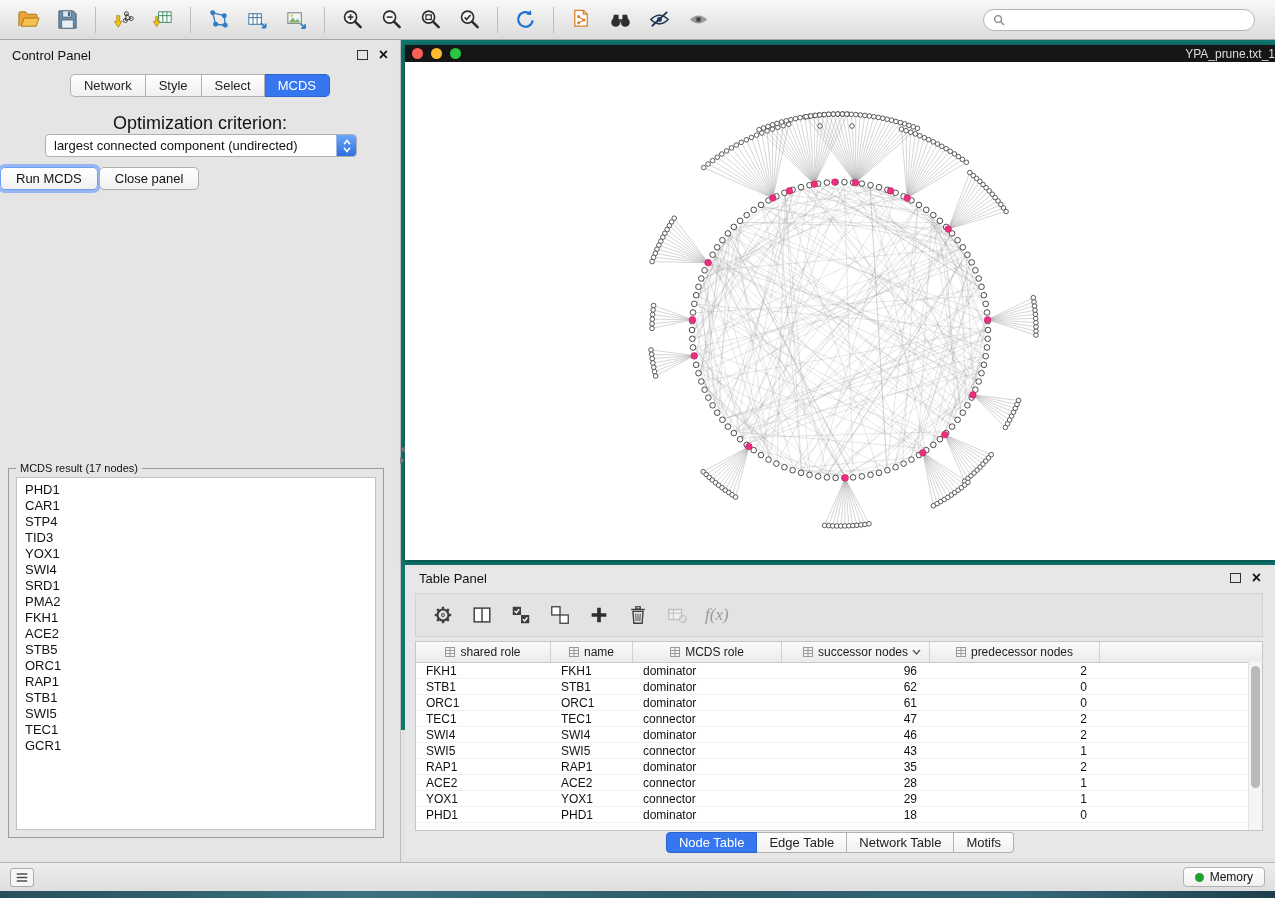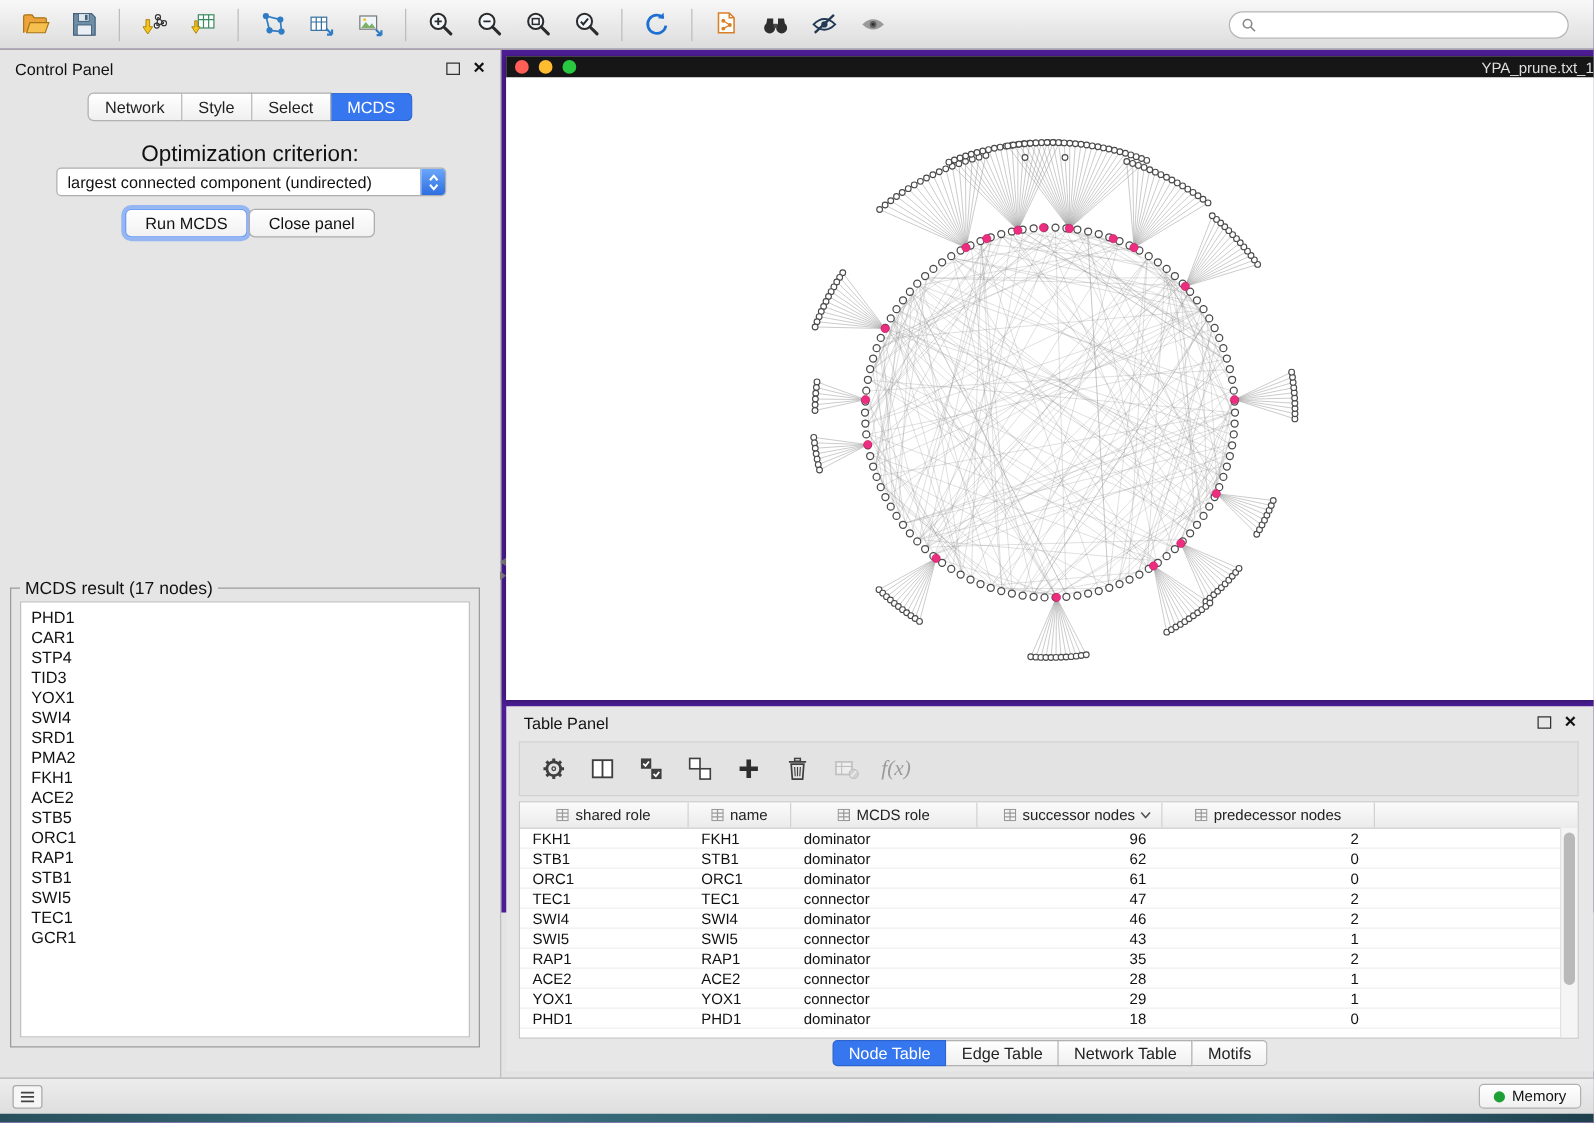--- a/index.html
+++ b/index.html
@@ -1,17 +1,17 @@
 <!DOCTYPE html>
 <html><head>
 <meta charset="utf-8">
 <style>
   html,body{margin:0;padding:0}
   body{width:1275px;height:898px;overflow:hidden;font-family:"Liberation Sans",sans-serif;background:#e3e3e3;-webkit-font-smoothing:antialiased}
-  .app{position:relative;width:1275px;height:730px;background:#4c1d95}
+  .app{position:relative;width:1275px;height:730px;background:#0f766e}
 
   
   .toolbar{position:absolute;top:0;left:0;width:100%;height:40px;background:linear-gradient(#f8f8f8,#dcdcdc);border-bottom:1px solid #a6a6a6;display:flex;align-items:center;padding:0 10px;box-sizing:border-box;gap:2px}
   .tbtn{width:37px;height:32px;border:none;background:transparent;display:flex;align-items:center;justify-content:center;padding:0;cursor:default}
   .tbtn svg{width:23px;height:23px}
   .tsep{width:1px;height:26px;background:#bdbdbd;margin:0 7px}
   .search{margin-left:auto;margin-right:10px;width:272px;height:22px;background:#fff;border:1px solid #b6b6b6;border-radius:12px;display:flex;align-items:center;padding:0 9px;gap:5px;box-sizing:border-box}
   .search svg{width:12px;height:12px;flex:0 0 auto}
   .search input{border:none;outline:none;flex:1;font-size:12px;background:transparent;font-family:"Liberation Sans",sans-serif}
 
@@ -24,25 +24,25 @@
   .ctab-row{position:absolute;top:34px;left:0;right:0;display:flex;justify-content:center}
   .ctab{font-size:13px;padding:3px 13px;background:linear-gradient(#ffffff,#f0f0f0);border:1px solid #b1b1b1;border-left:none;color:#222}
   .ctab:first-child{border-left:1px solid #b1b1b1;border-radius:5px 0 0 5px}
   .ctab:last-child{border-radius:0 5px 5px 0}
   .ctab.active{background:#3677f0;border-color:#2d63cd;color:#fff}
   .opt-label{position:absolute;top:73px;left:0;right:0;text-align:center;font-size:18px;color:#111}
   .dropdown{position:absolute;top:94px;left:45px;width:312px;height:23px;background:#fff;border:1px solid #aeaeae;border-radius:4px;display:flex;align-items:center;box-sizing:border-box;overflow:hidden}
   .dd-text{flex:1;font-size:13px;color:#111;padding-left:8px;white-space:nowrap}
   .dd-stepper{width:19px;height:100%;background:linear-gradient(#6ba7fa,#2e6ee0);display:flex;align-items:center;justify-content:center;border-left:1px solid #9fb8e8}
   .dd-stepper svg{width:10px;height:16px}
-  .btn-row{position:absolute;top:127px;left:0;right:0;display:flex;justify-content:center;gap:1px}
+  .btn-row{position:absolute;top:127px;left:0;right:0;display:flex;gap:1px}
   .mac-btn{font-family:"Liberation Sans",sans-serif;font-size:13px;padding:3px 15px;background:linear-gradient(#ffffff,#f1f1f1);border:1px solid #adadad;border-radius:5px;color:#111;cursor:default}
   .mac-btn.focused{box-shadow:0 0 0 3px rgba(84,144,254,.55);border-color:#6f9ef8}
   .result-box{position:absolute;top:422px;left:8px;right:16px;bottom:24px;border:1px solid #9c9c9c;margin:0;padding:3px 7px 7px;box-sizing:border-box}
-  .result-box legend{font-size:14px;color:#111;padding:0 4px}
+  .result-box legend{font-size:11px;color:#111;padding:0 4px}
   .mcds-list{background:#fff;border:1px solid #c2c2c2;height:100%;box-sizing:border-box;overflow:hidden;padding:4px 0 0 8px;font-size:13px;color:#111}
   .litem{height:16px;line-height:16px}
 
   
   .split-arrows{position:absolute;left:399px;top:442px;width:7px;height:26px}
   .split-arrows svg{width:7px;height:26px}
 
   
   .net-window{position:absolute;left:405px;top:45px;width:870px;height:515px;background:#fff;box-shadow:0 1px 5px rgba(0,0,0,.45)}
   .net-titlebar{position:relative;height:17px;background:#161616;display:flex;align-items:center;padding:0 7px}

